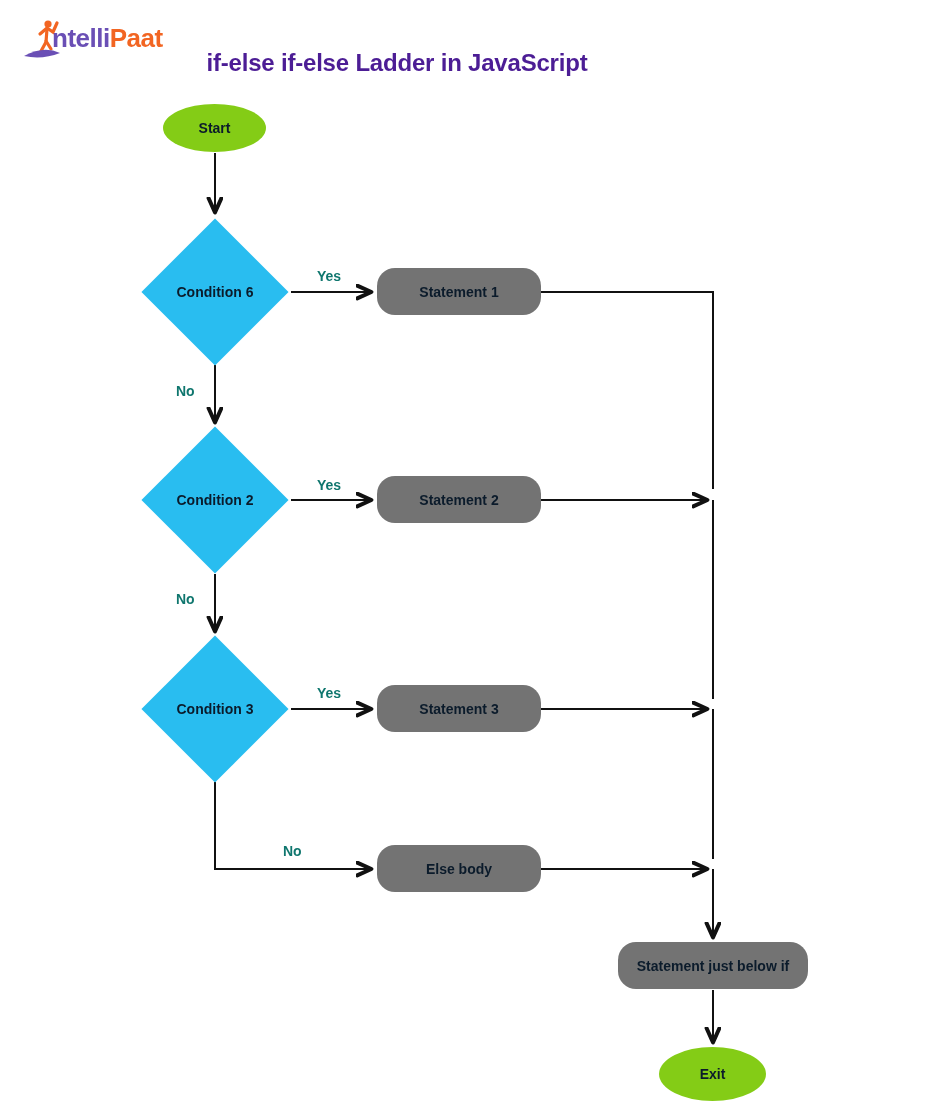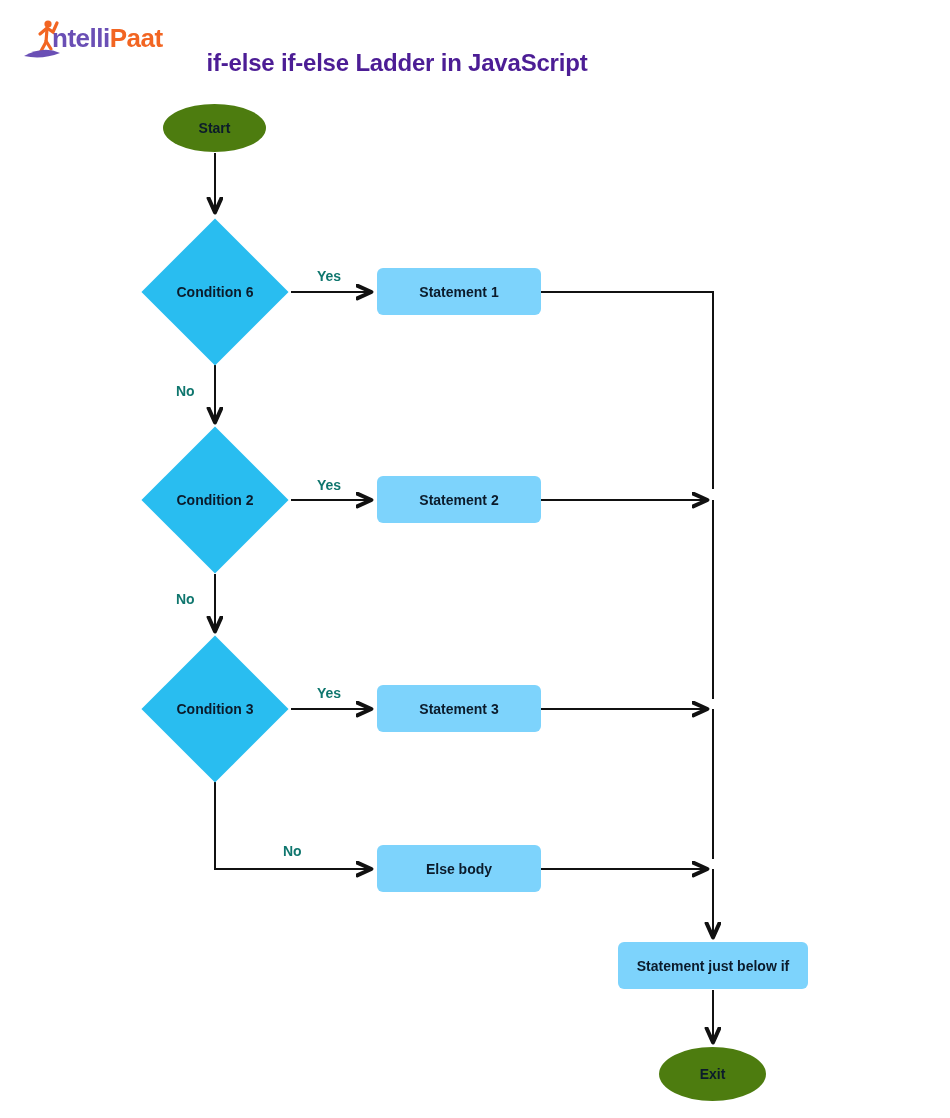--- a/index.html
+++ b/index.html
@@ -61,27 +61,27 @@
     display: flex;
     align-items: center;
     justify-content: center;
     color: #0b1b2b;
     font-weight: bold;
     font-size: 14px;
     text-align: center;
     box-sizing: border-box;
   }
   .oval {
-    background: #4d7c0f;
+    background: #84cc16;
     border-radius: 50%;
     align-items: center;
   }
   .rect {
-    background: #7dd3fc;
-    border-radius: 6px;
+    background: #737373;
+    border-radius: 18px;
   }
   .diamond-wrap {
     position: absolute;
   }
   .diamond-shape {
     position: absolute;
     left: 0;
     top: 0;
     width: 100%;
     height: 100%;

